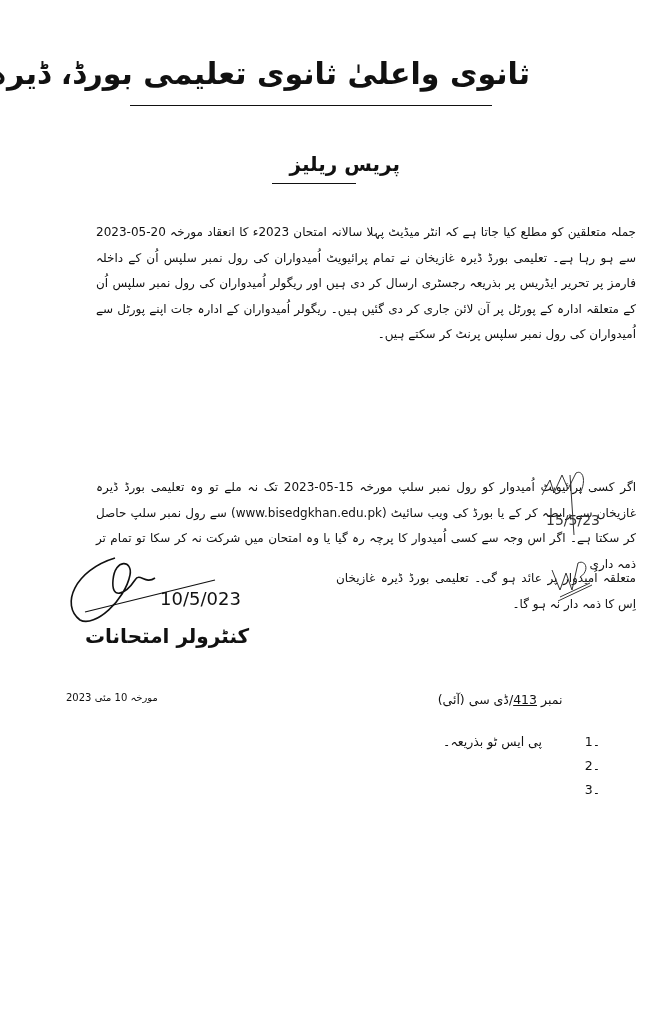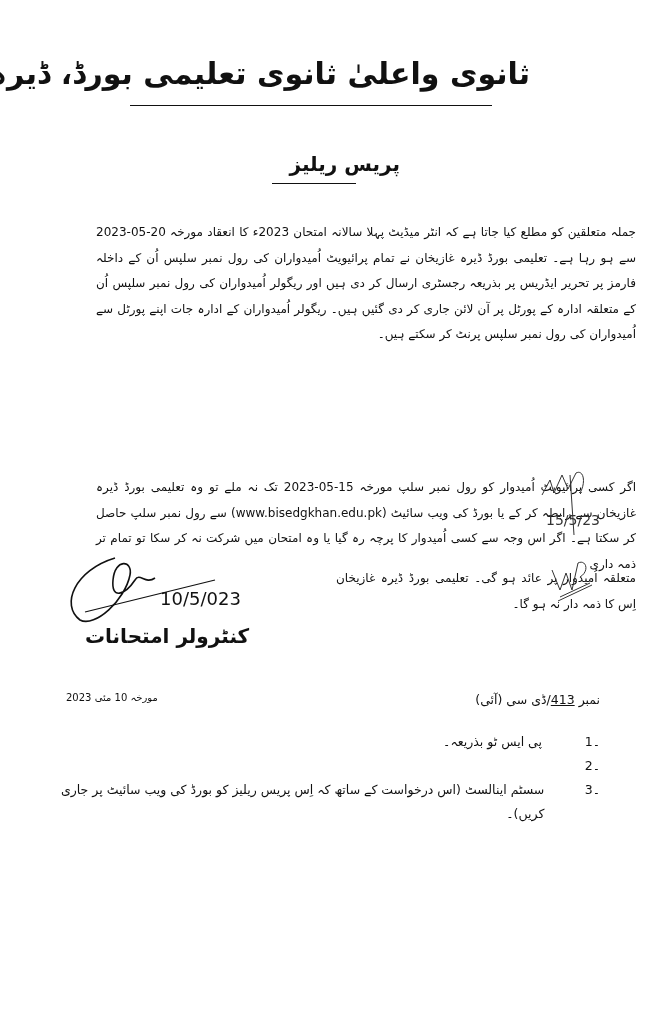--- a/index.html
+++ b/index.html
@@ -10,21 +10,21 @@
   .header-rule { position: absolute; left: 130px; top: 105px; width: 362px; height: 0; border-top: 1.5px solid #111; }
   .doc-heading { position: absolute; left: 250px; top: 150px; width: 150px; text-align: right; font-size: 20px; font-weight: bold; line-height: 28px; }
   .doc-heading-rule { position: absolute; left: 272px; top: 183px; width: 84px; border-top: 1.5px solid #111; }
   .para { position: absolute; left: 60px; width: 540px; font-size: 12px; line-height: 25.5px; text-align: justify; text-align-last: right; margin-left: 36px; }
   .p1 { top: 208px; }
   .p2 { top: 370px; }
   .p3 { top: 463px; }
   .p4 { top: 554px; left: 300px; width: 300px; }
   .signoff { position: absolute; left: 70px; top: 624px; font-size: 20px; font-weight: bold; margin-left: 15px; }
   .ref-left { position: absolute; left: 66px; top: 692px; font-size: 10px; }
-  .ref-right { position: absolute; left: 400px; top: 692px; width: 200px; text-align: right; font-size: 12.5px; }
+  .ref-right { position: absolute; left: 400px; top: 692px; width: 200px; text-align: center; font-size: 12.5px; }
   .ref-num { text-decoration: underline; }
   .dist-list { position: absolute; left: 60px; top: 730px; width: 540px; font-size: 12.5px; line-height: 24px; margin: 0; padding: 0; list-style: none; }
   .dist-item { display: flex; flex-direction: row-reverse; justify-content: flex-start; gap: 28px; }
   .dist-num { width: 30px; text-align: right; direction: ltr; }
   .sig-svg { position: absolute; left: 55px; top: 550px; }
   .initials-svg { position: absolute; left: 540px; top: 465px; }
   .wp-svg { position: absolute; left: 550px; top: 555px; }
 </style>
 </head>
 <body>
@@ -69,17 +69,16 @@
   <ul class="dist-list">
     <li class="dist-item">
       <span class="dist-num">1۔</span>
       <span class="rtl">پی ایس ٹو بذریعہ۔</span>
     </li>
     <li class="dist-item">
       <span class="dist-num">2۔</span>
     </li>
     <li class="dist-item">
       <span class="dist-num">3۔</span>
-      <span class="rtl">سسٹم اینالسٹ (اس درخواست کے ساتھ کہ اِس پریس ریلیز کو بورڈ کی ویب سائیٹ پر جاری کریں)۔</span>
     </li>
   </ul>
 
 </div>
 
 </body></html>

